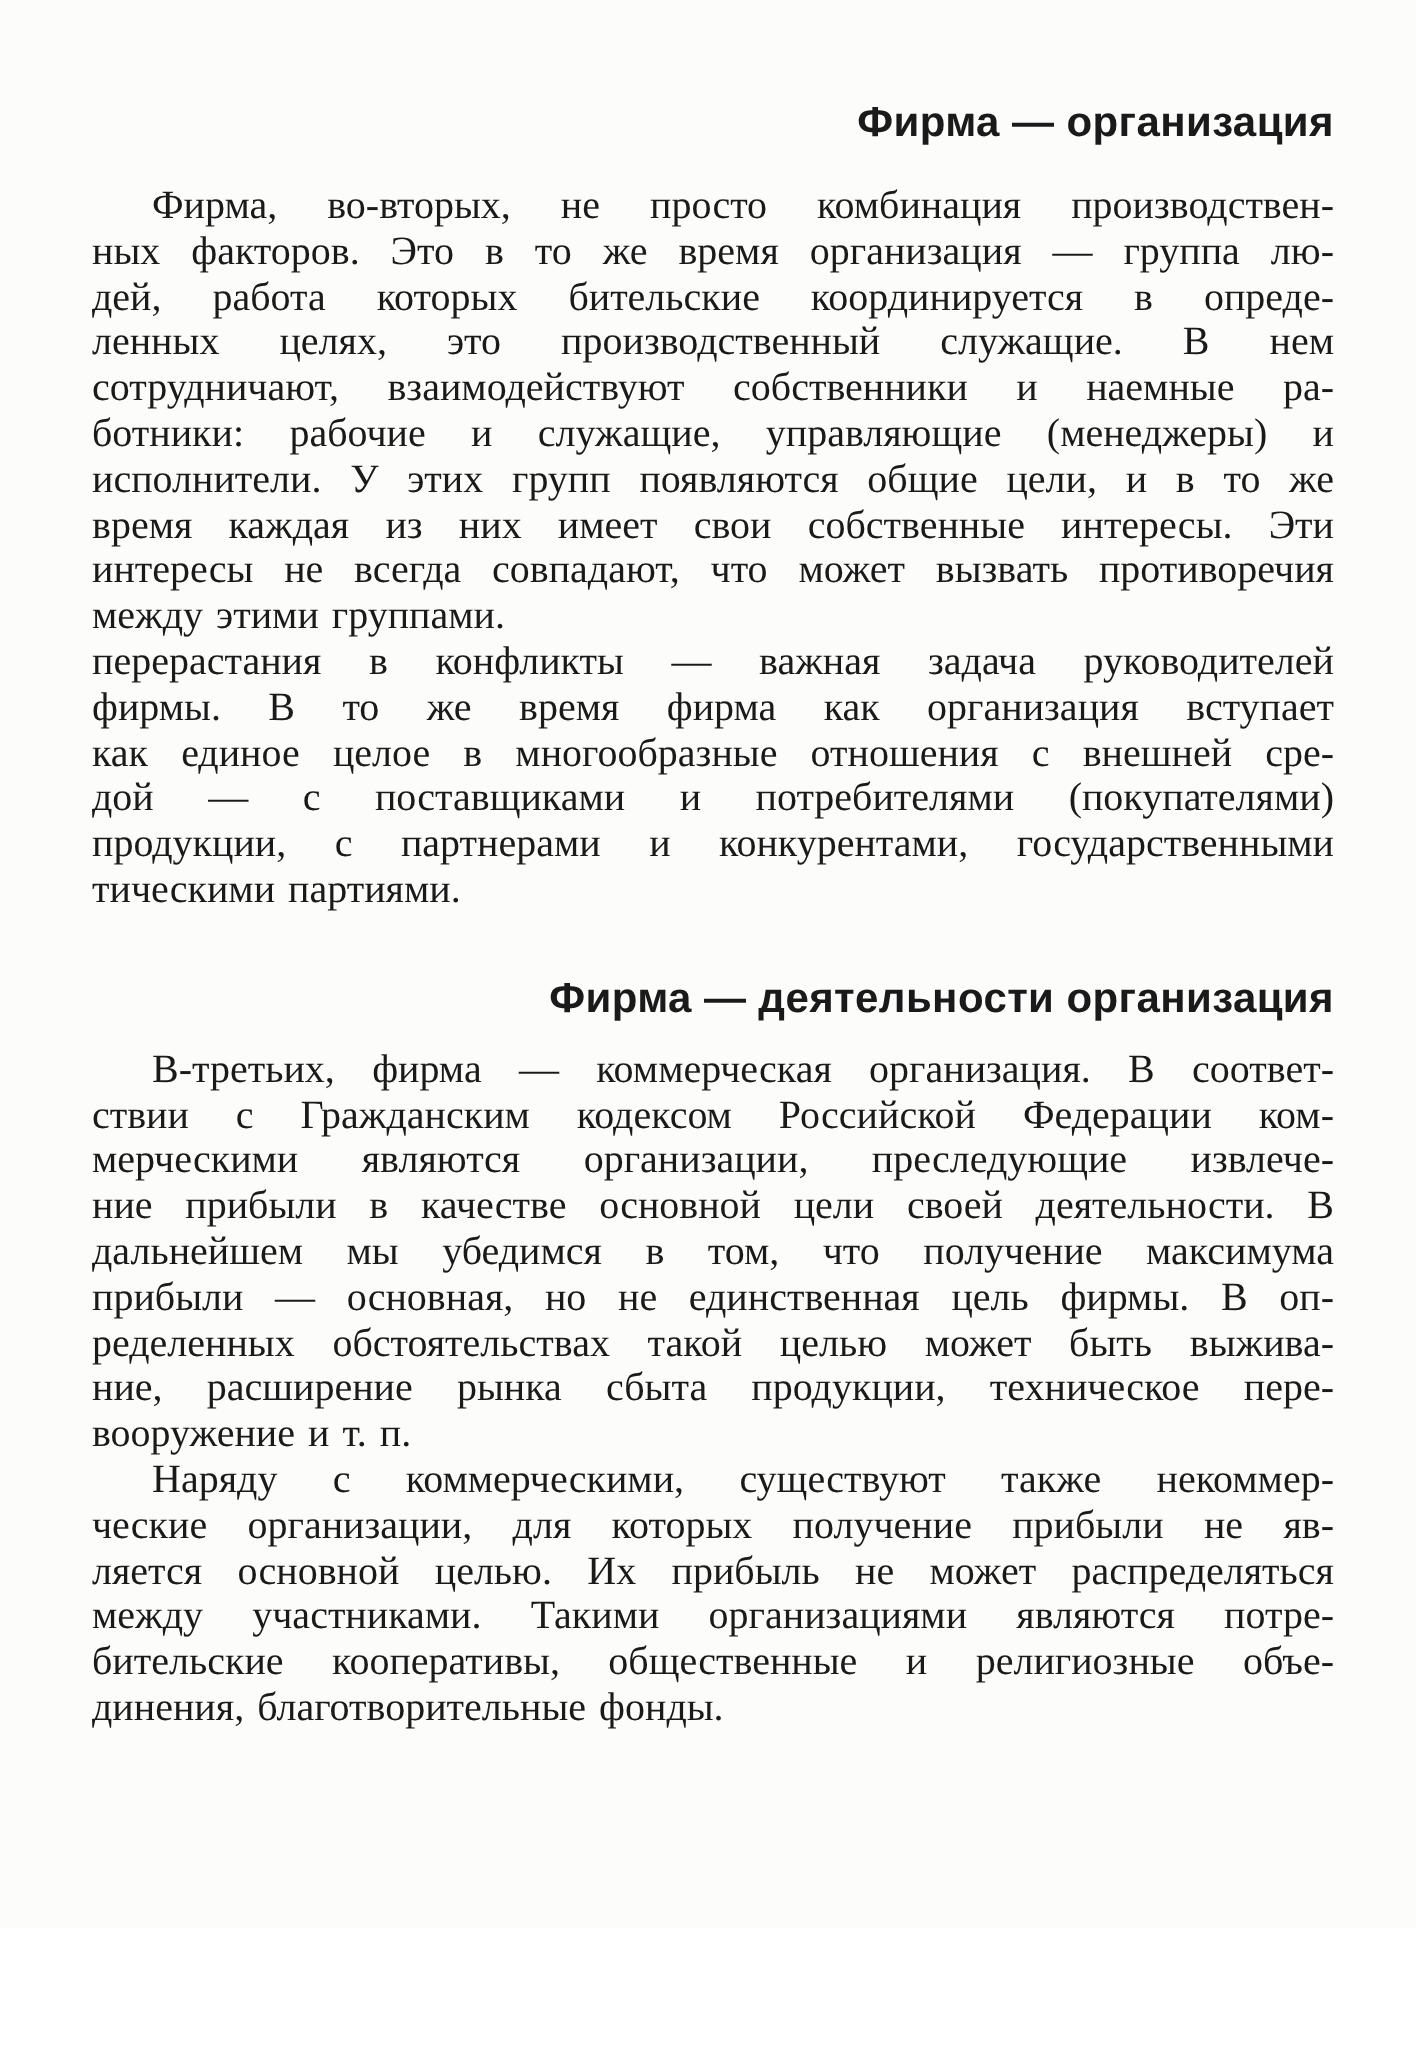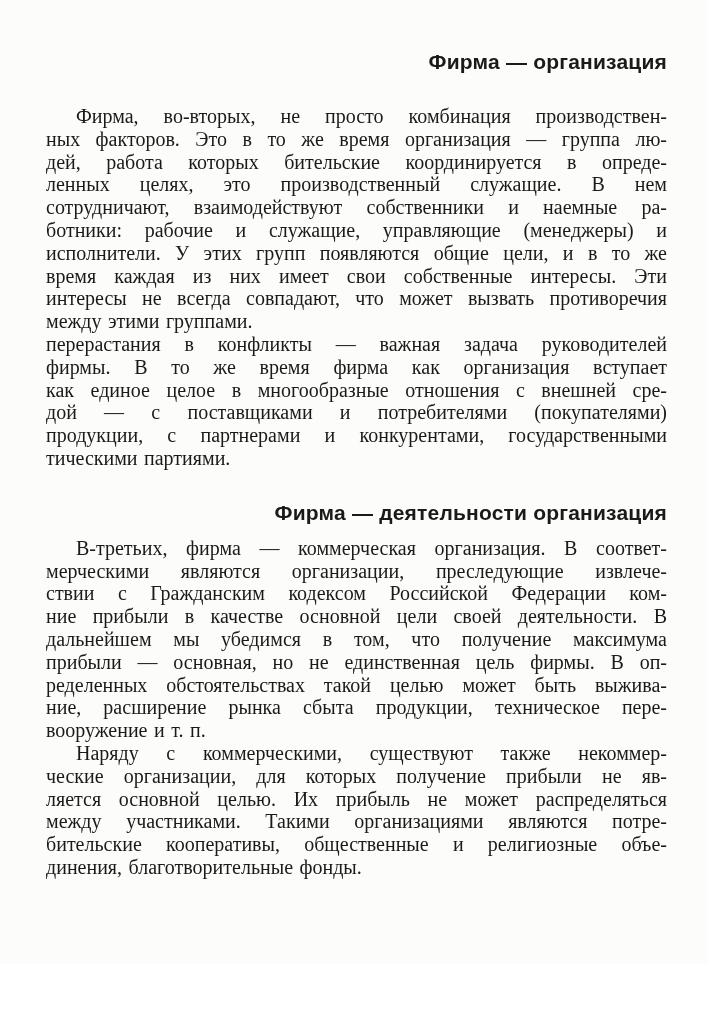--- a/index.html
+++ b/index.html
@@ -31,21 +31,21 @@
     margin: 0;
   }
   .runhead { margin-top: 50px; }
   .sechead { margin-top: 31px; }
 
   .para {
     font-size: 20px;
     line-height: 22.8px;
     word-spacing: 1.5px;
   }
-  .para.p1 { margin-top: 31px; }
+  .para.p1 { margin-top: 18px; }
   .para.p3 { margin-top: 12px; }
 
   .tline {
     text-align: justify;
     text-align-last: justify;
   }
   .tline.first { text-indent: 30px; }
   .tline.last  { text-align-last: left; }
 
   .footer {
@@ -119,22 +119,22 @@
         <div class="tline">как единое целое в многообразные отношения с внешней сре-</div>
         <div class="tline">дой — с поставщиками и потребителями (покупателями)</div>
         <div class="tline">продукции, с партнерами и конкурентами, государственными</div>
         <div class="tline last">тическими партиями.</div>
       </div>
 
     <h2 class="sechead">Фирма — деятельности организация</h2>
 
     <div class="para p3">
         <div class="tline first">В-третьих, фирма — коммерческая организация. В соответ-</div>
+        <div class="tline">ствии с Гражданским кодексом Российской Федерации ком-</div>
         <div class="tline">мерческими являются организации, преследующие извлече-</div>
-        <div class="tline">ствии с Гражданским кодексом Российской Федерации ком-</div>
         <div class="tline">ние прибыли в качестве основной цели своей деятельности. В</div>
         <div class="tline">дальнейшем мы убедимся в том, что получение максимума</div>
         <div class="tline">прибыли — основная, но не единственная цель фирмы. В оп-</div>
         <div class="tline">ределенных обстоятельствах такой целью может быть выжива-</div>
         <div class="tline">ние, расширение рынка сбыта продукции, техническое пере-</div>
         <div class="tline last">вооружение и т. п.</div>
       </div>
 
     <div class="para p4">
         <div class="tline first">Наряду с коммерческими, существуют также некоммер-</div>

